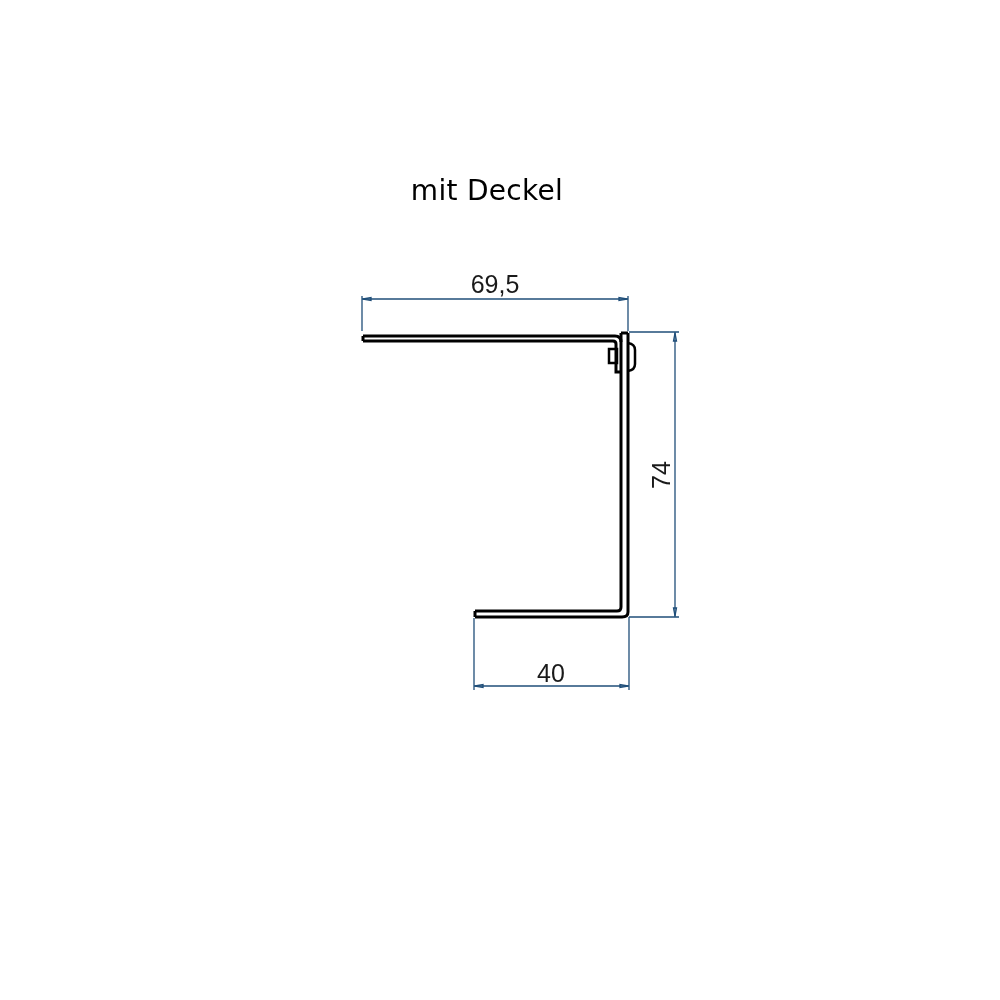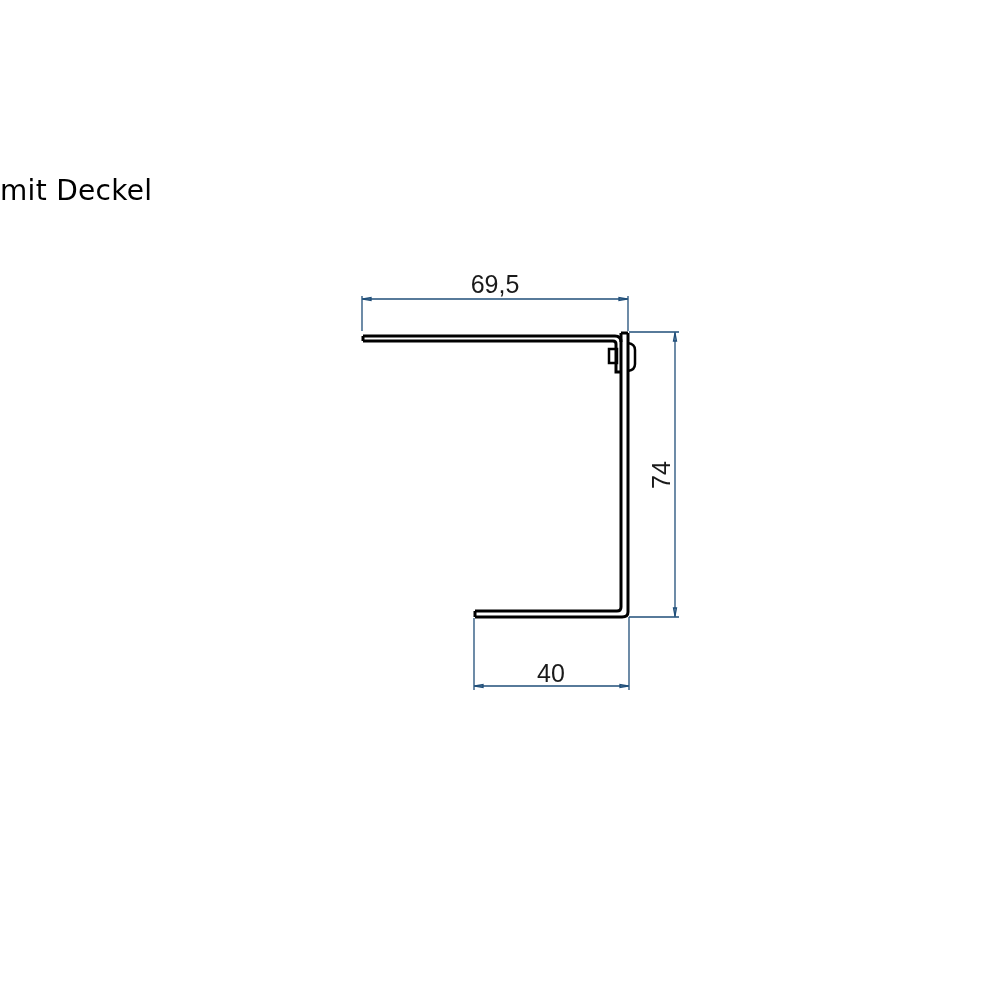--- a/index.html
+++ b/index.html
@@ -1,19 +1,19 @@
 <!DOCTYPE html>
 <html><head>
   <meta charset="utf-8">
   <style>
     html, body { margin: 0; padding: 0; background: #ffffff; }
     body { width: 1000px; height: 1000px; position: relative; overflow: hidden; }
     .title {
       position: absolute; left: 0; top: 174px; width: 974px;
-      font-family: "DejaVu Sans", sans-serif;
+      text-align: center; font-family: "DejaVu Sans", sans-serif;
       font-size: 28px; color: #000; letter-spacing: 0.3px;
     }
     svg { position: absolute; left: 0; top: 0; }
     .dimtext { font-family: "Liberation Sans", sans-serif; font-size: 25px; fill: #1a1a1a; }
   </style>
 </head>
 <body>
 
 <div class="title">mit Deckel</div>
 

